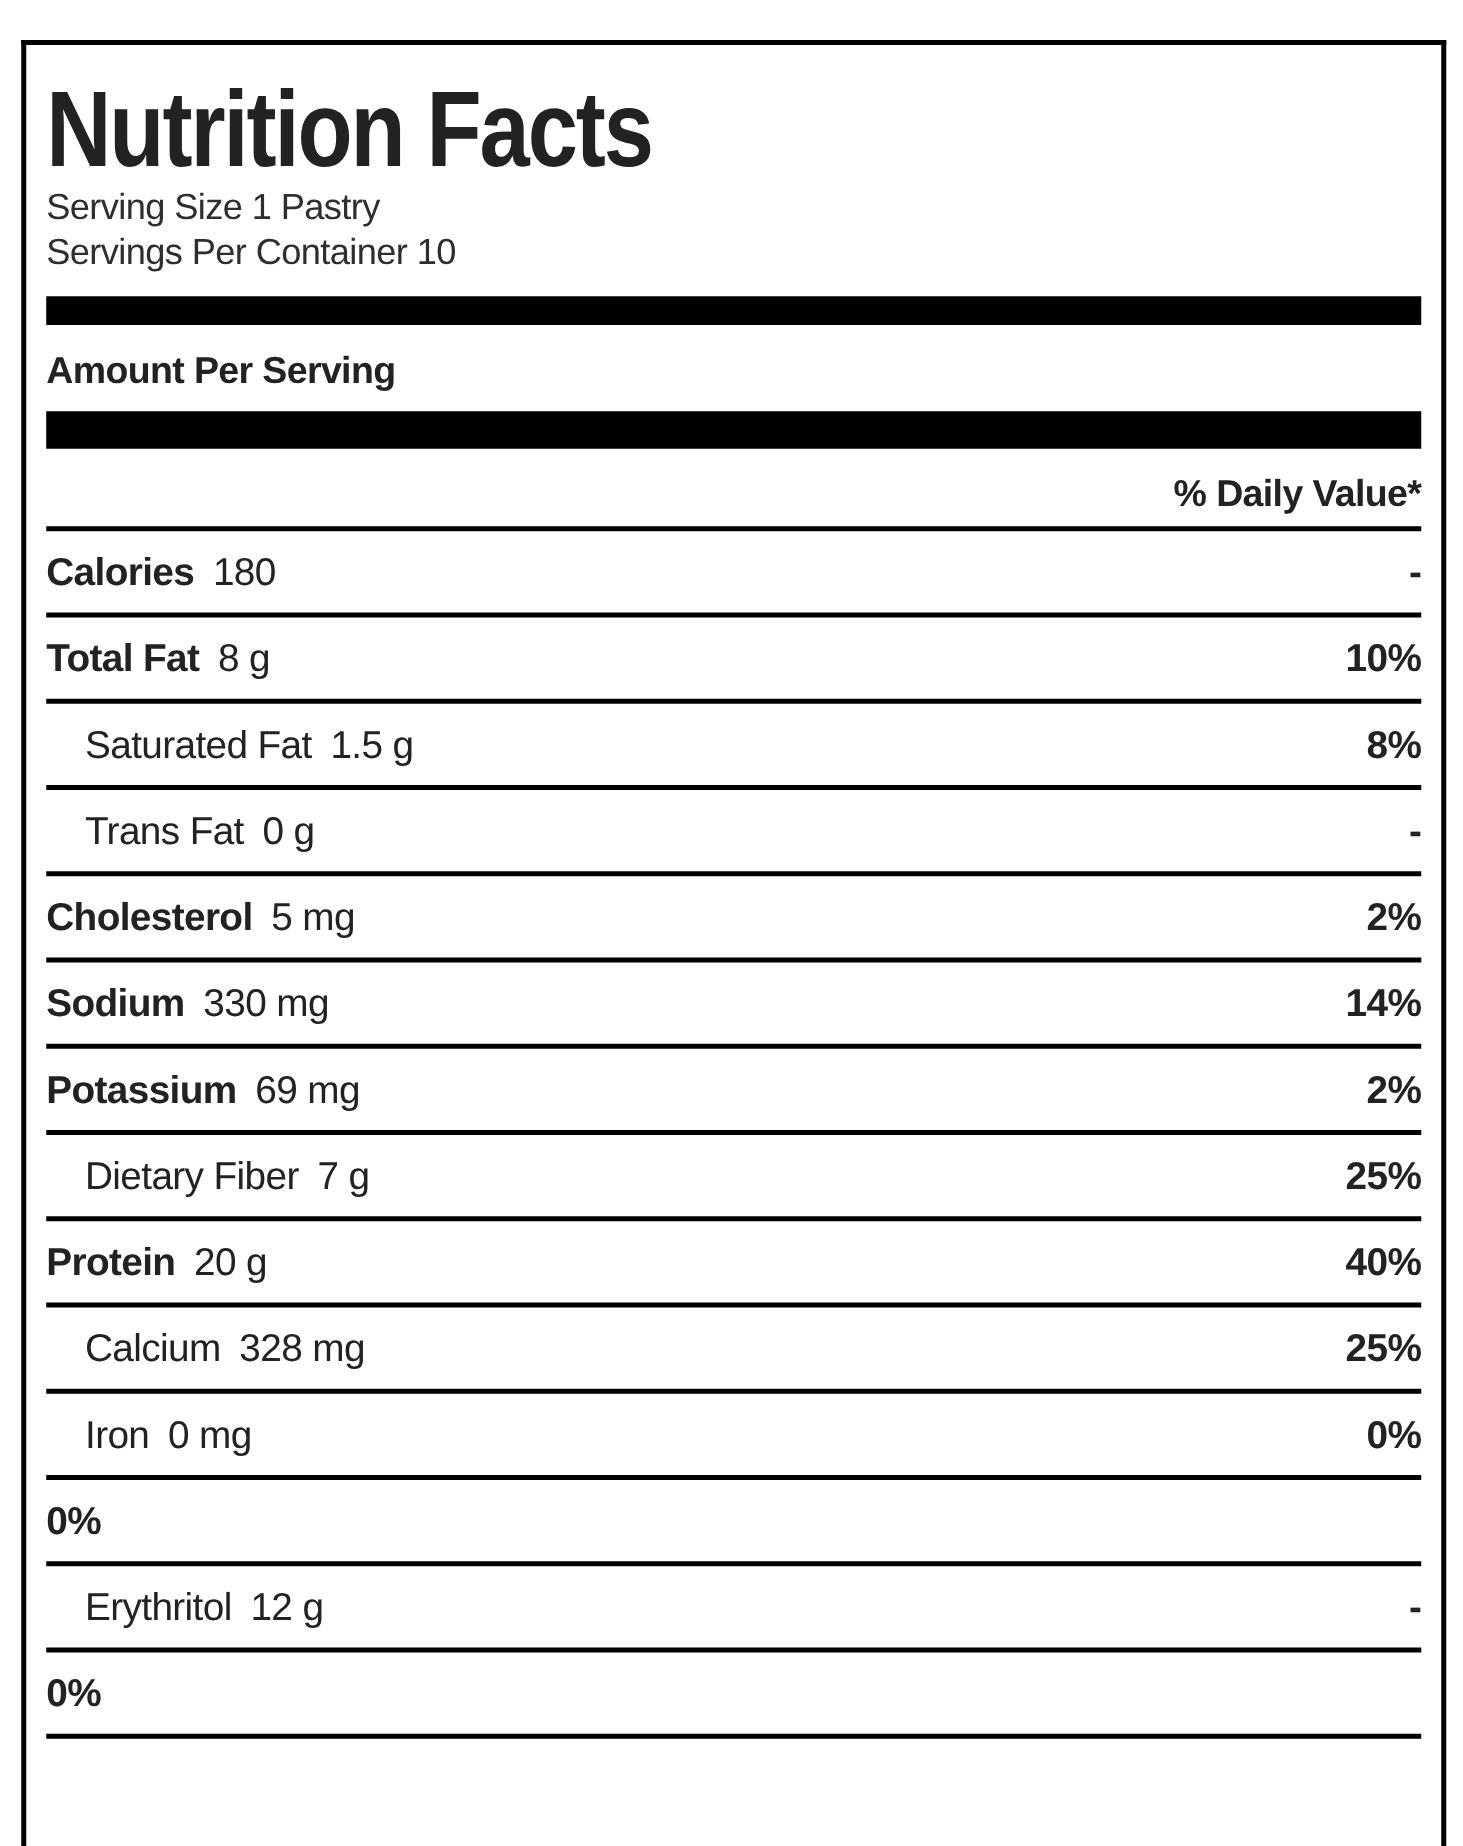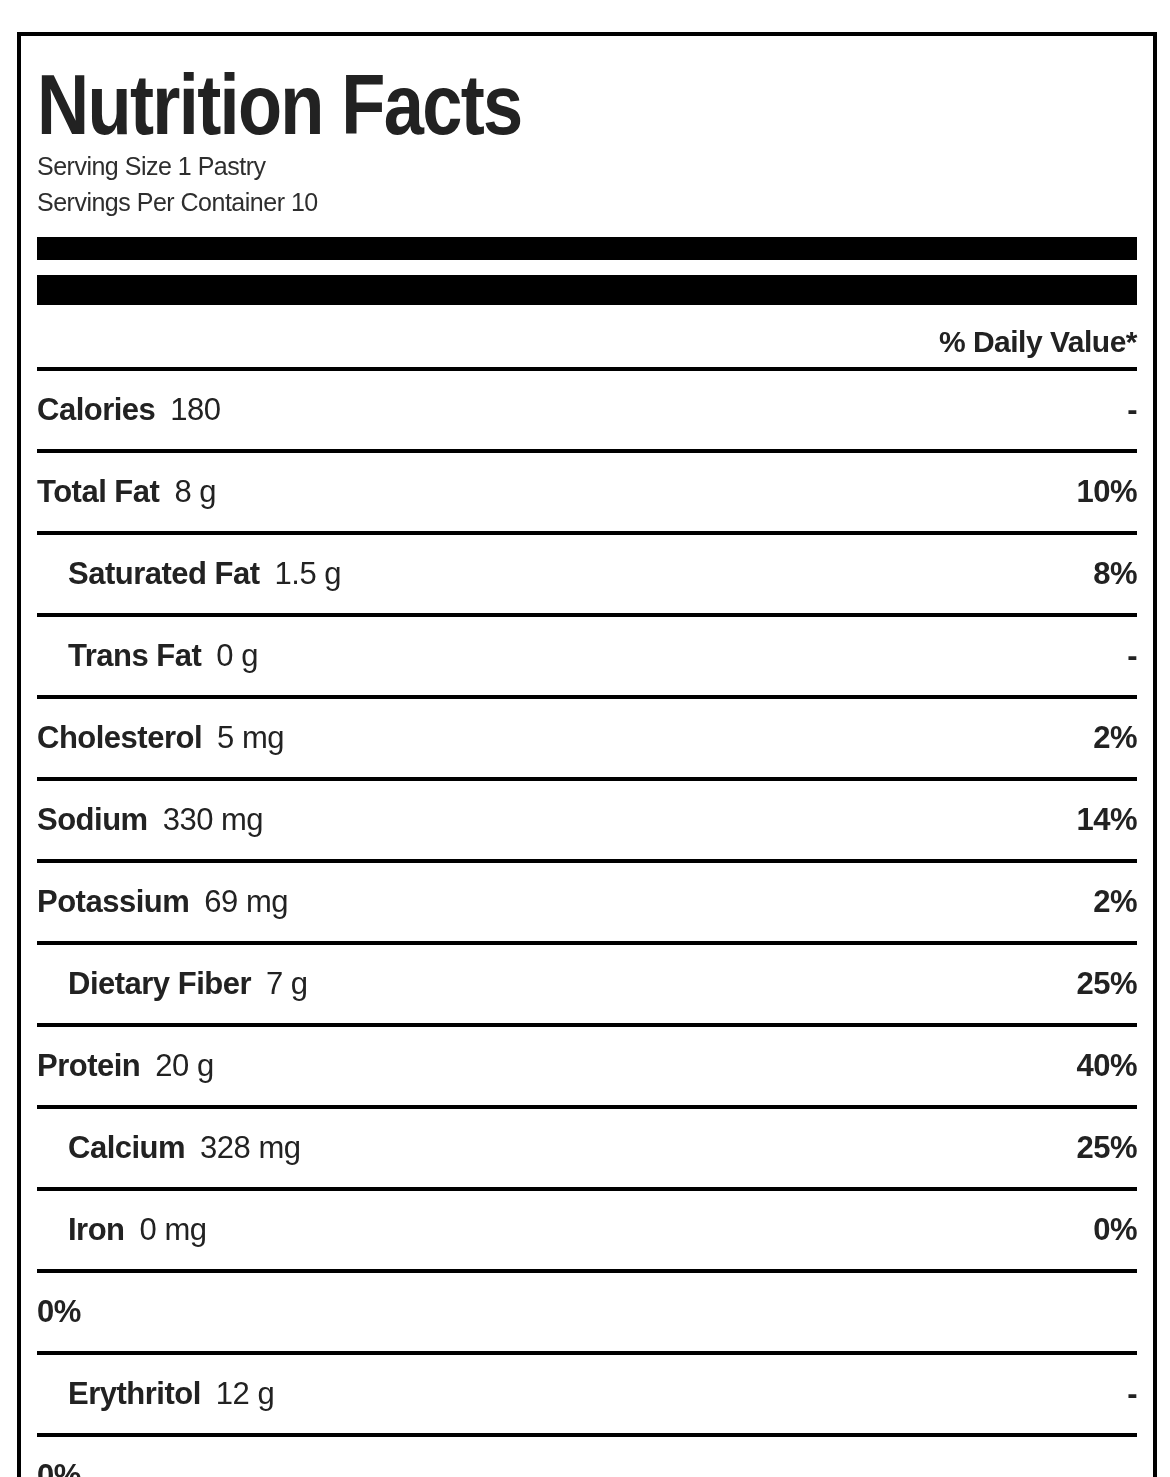--- a/index.html
+++ b/index.html
@@ -32,21 +32,21 @@
     font-weight: 800;
     letter-spacing: -2px;
     white-space: nowrap;
   }
   .title .squeeze {
     display: inline-block;
     transform: scaleX(0.84);
     transform-origin: 0 50%;
   }
   .sub {
-    font-size: 25px;
+    font-size: 29px;
     line-height: 36px;
     color: var(--subtext);
     letter-spacing: -0.5px;
   }
   .sub:first-of-type { margin-top: 2px; }
   .bar {
     background: var(--line);
     width: 100%;
   }
   .bar-top { height: 23px; margin-top: 17px; }
@@ -64,44 +64,45 @@
     text-align: right;
     font-size: 30px;
     line-height: 34px;
     font-weight: 700;
     letter-spacing: -0.5px;
   }
   .row {
     display: flex;
     align-items: center;
     justify-content: space-between;
-    height: 82px;
+    height: 69px;
     border-bottom: 4px solid var(--line);
     font-size: 31px;
     letter-spacing: -0.5px;
   }
   .row .left { white-space: nowrap; }
   .row.indent .left { padding-left: 31px; }
-  .nutrient-name { font-weight: 700; }
+  .nutrient-name { font-weight: 400; }
   .nutrient-name.bold { font-weight: 700; }
   .nutrient-amount { margin-left: 15px; font-weight: 400; }
   .nutrient-dv { font-weight: 700; white-space: nowrap; }
 </style>
 </head>
 <body>
 
 <div class="label-box">
   <div class="title">
     <span class="squeeze">Nutrition Facts</span>
   </div>
   <div class="sub">Serving Size 1 Pastry</div>
   <div class="sub">Servings Per Container 10</div>
 
   <div class="bar bar-top"></div>
 
+  <div class="aps">Amount Per Serving</div>
 
   <div class="bar bar-mid"></div>
 
   <div class="dv-header">% Daily Value*</div>
 
   <div>
   <div class="row">
     <span class="left">
       <span class="nutrient-name bold">Calories</span><span class="nutrient-amount">180</span>
     </span>

